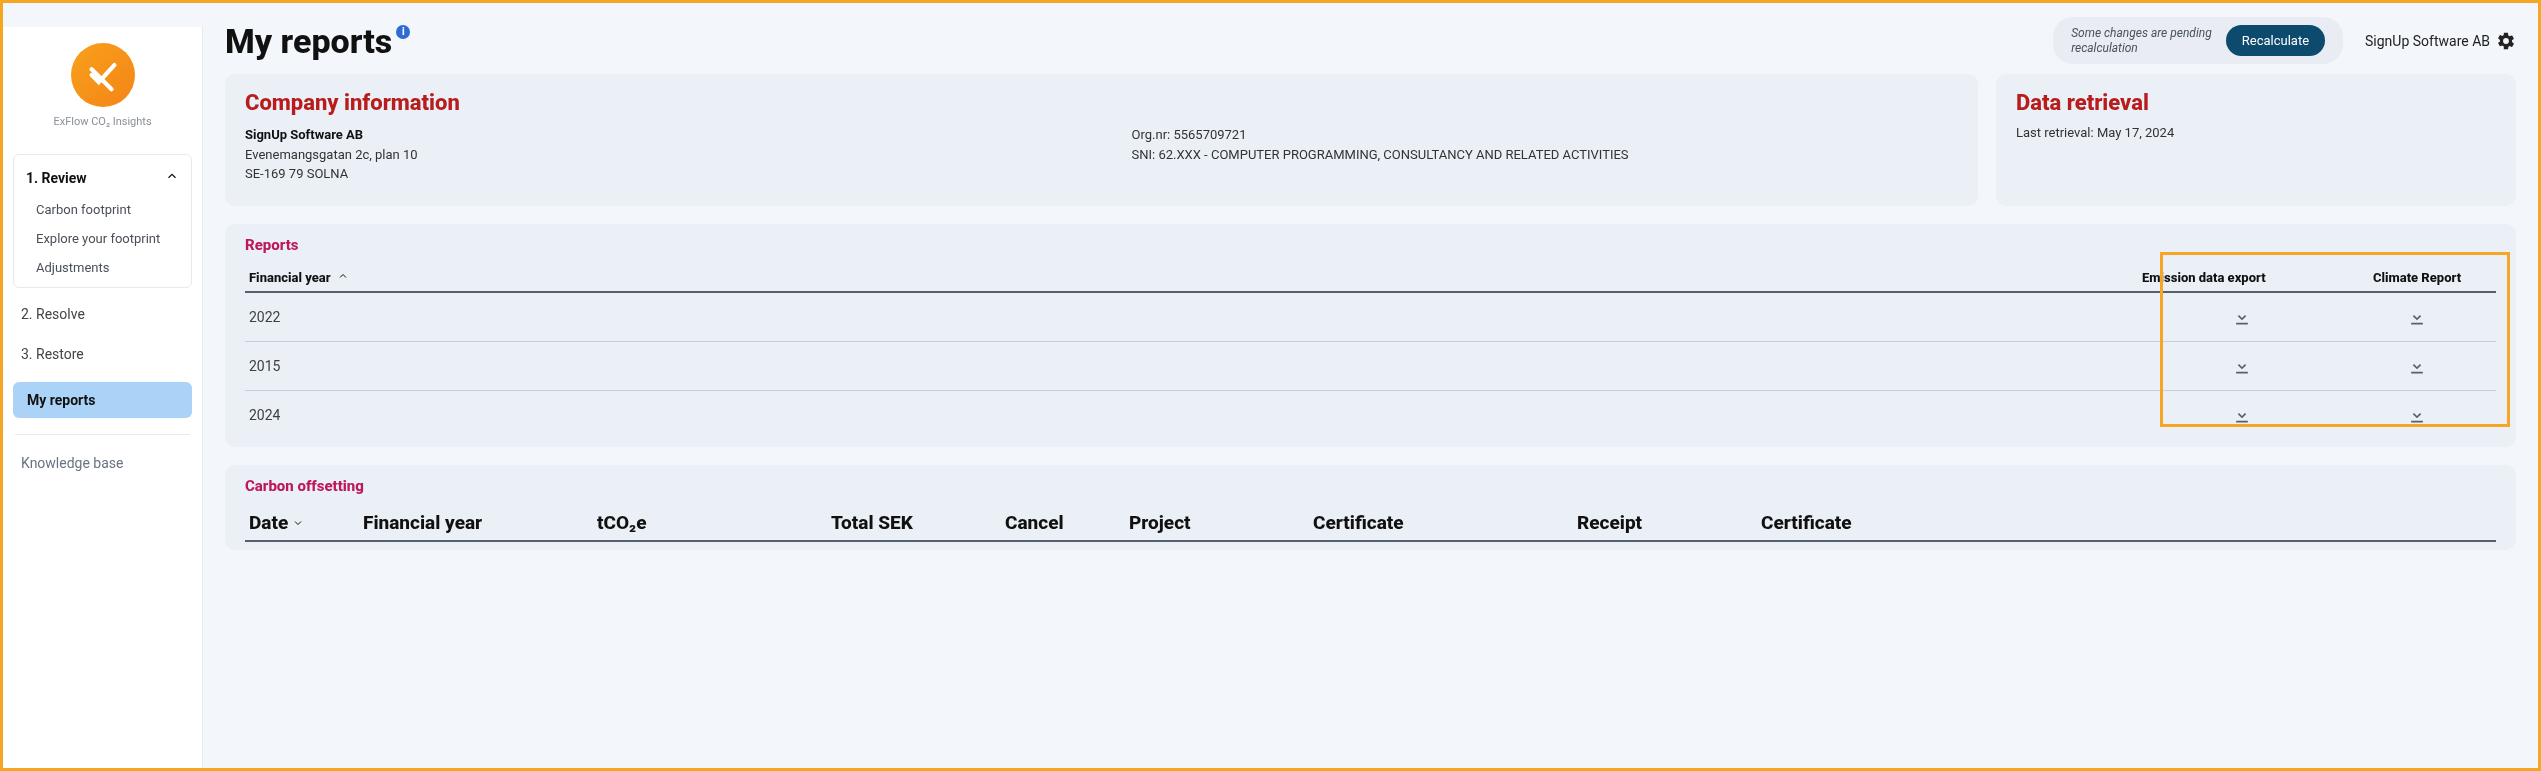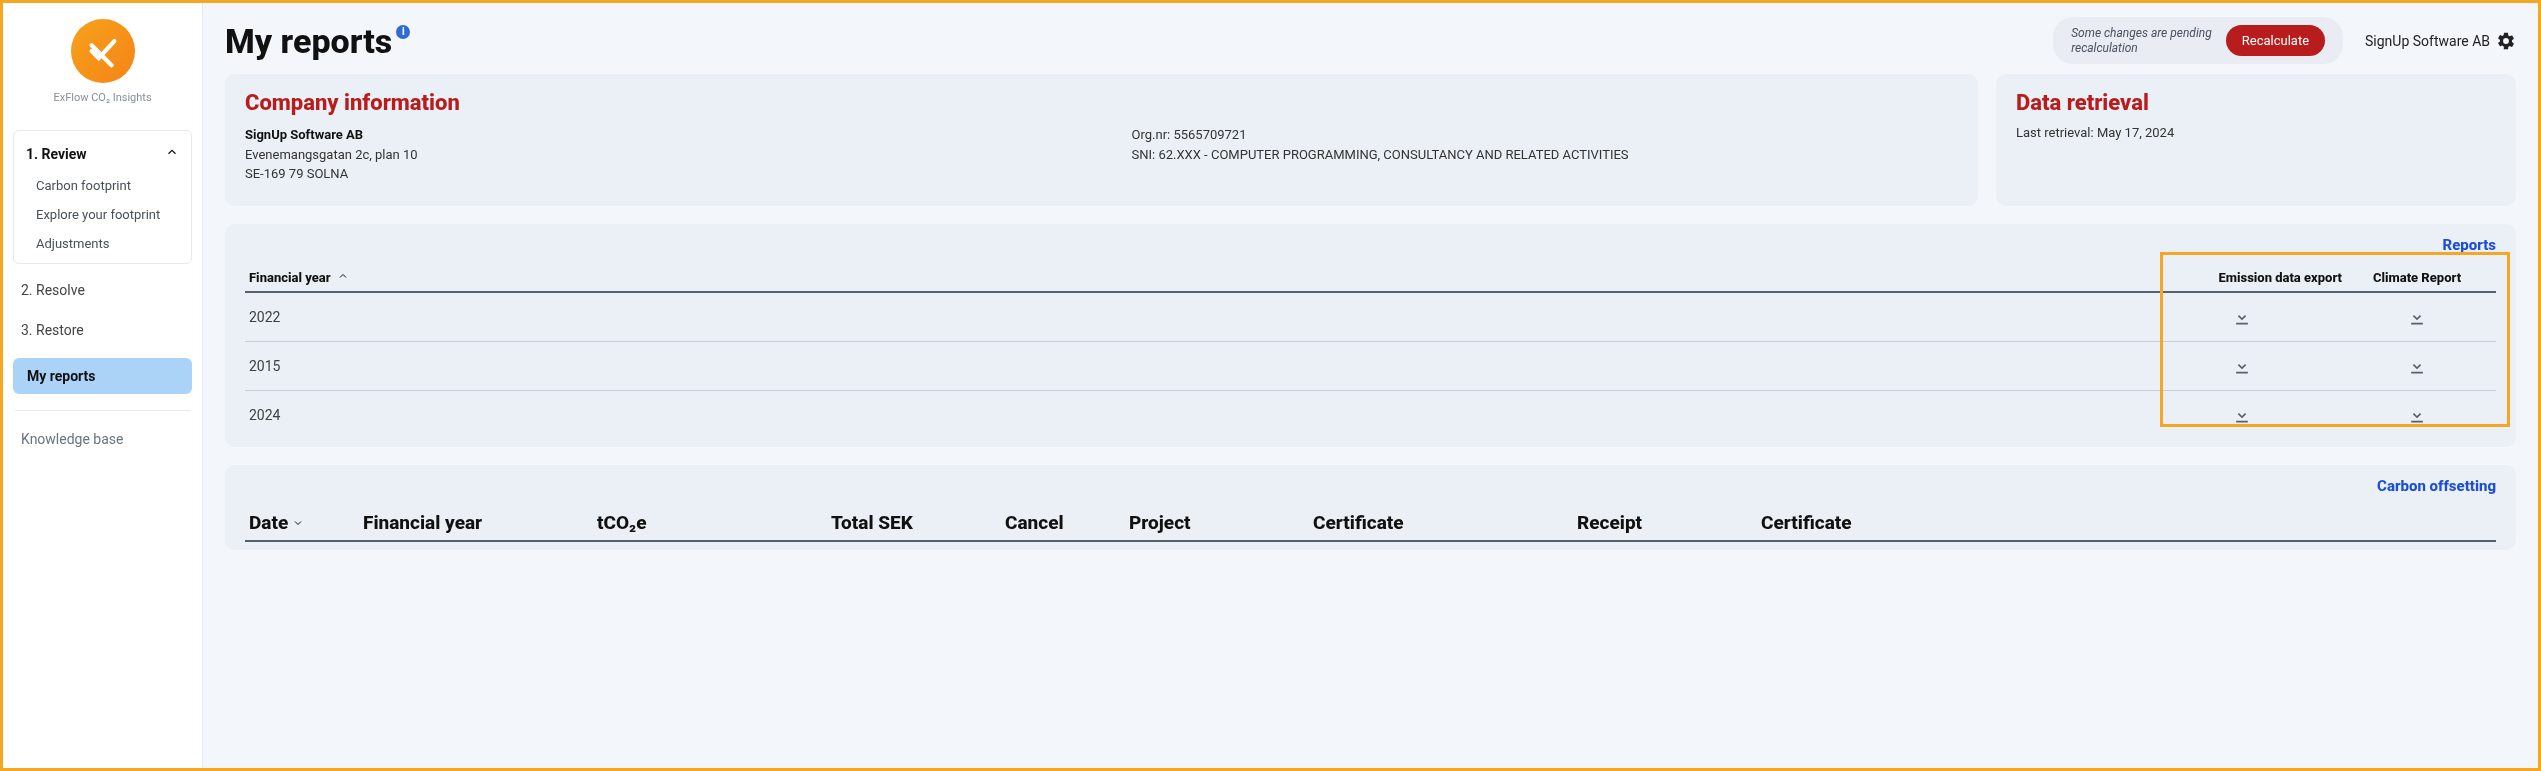--- a/index.html
+++ b/index.html
@@ -18,20 +18,21 @@
     background: #f3f6fa;
   }
   
   .sidebar {
     width: 200px;
     background: #ffffff;
     border-right: 1px solid #e6e9ee;
     display:flex;
     flex-direction:column;
     padding-bottom:10px;
+    margin-top:24px;
   }
   .logo-wrap {
     display:flex;
     flex-direction:column;
     align-items:center;
     padding: 16px 10px 20px;
   }
   .logo-circle {
     width:64px; height:64px;
     border-radius:50%;
@@ -132,21 +133,21 @@
     gap:14px;
   }
   .pending-text {
     font-size:12px;
     font-style:italic;
     color:#49525e;
     white-space:pre-line;
     line-height:1.2;
   }
   .recalc-btn {
-    background:#b91c1c;
+    background:#0c4a6e;
     color:#fff;
     border:none;
     border-radius:16px;
     padding:8px 16px;
     font-size:13px;
     cursor:pointer;
     font-family:inherit;
   }
   .company-select {
     font-size:14px;
@@ -187,42 +188,41 @@
   .section {
     background:#eaf0f6;
     border-radius:10px;
     margin-top:18px;
     padding:12px 20px 8px;
   }
   .section-title {
     font-weight:800;
     font-size:15px;
     margin-bottom:10px;
-    color:#1d4ed8;
-    text-align:right;
+    color:#be185d;
   }
   .reports-table { width:100%; }
   .reports-head {
     display:grid;
     grid-template-columns: 1fr 200px 150px;
     border-bottom:2px solid #56606b;
     padding:6px 4px;
     align-items:end;
     font-size:13px;
     font-weight:800;
     color:#111;
   }
   .fy-head {
     display:flex;
     align-items:center;
     gap:6px;
     cursor:pointer;
   }
   .fy-head svg { width:12px; height:12px; }
-  .export-head { text-align:right; cursor:pointer;}
+  .export-head { text-align:left; cursor:pointer;}
   .climate-head { text-align:center; cursor:pointer;}
   .reports-row {
     display:grid;
     grid-template-columns: 1fr 200px 150px;
     border-bottom:1px solid #c7ced8;
     padding:10px 4px;
     align-items:center;
     font-size:14px;
     color:#404040;
   }

